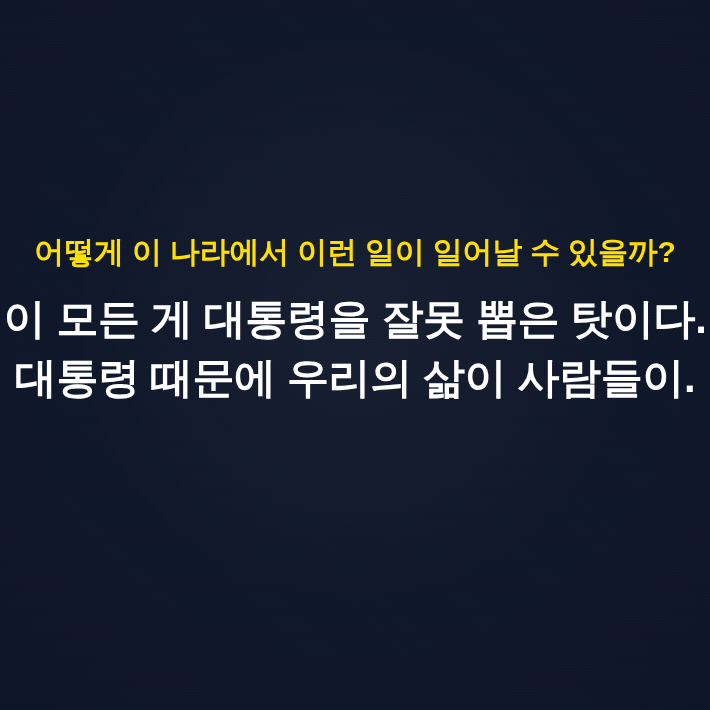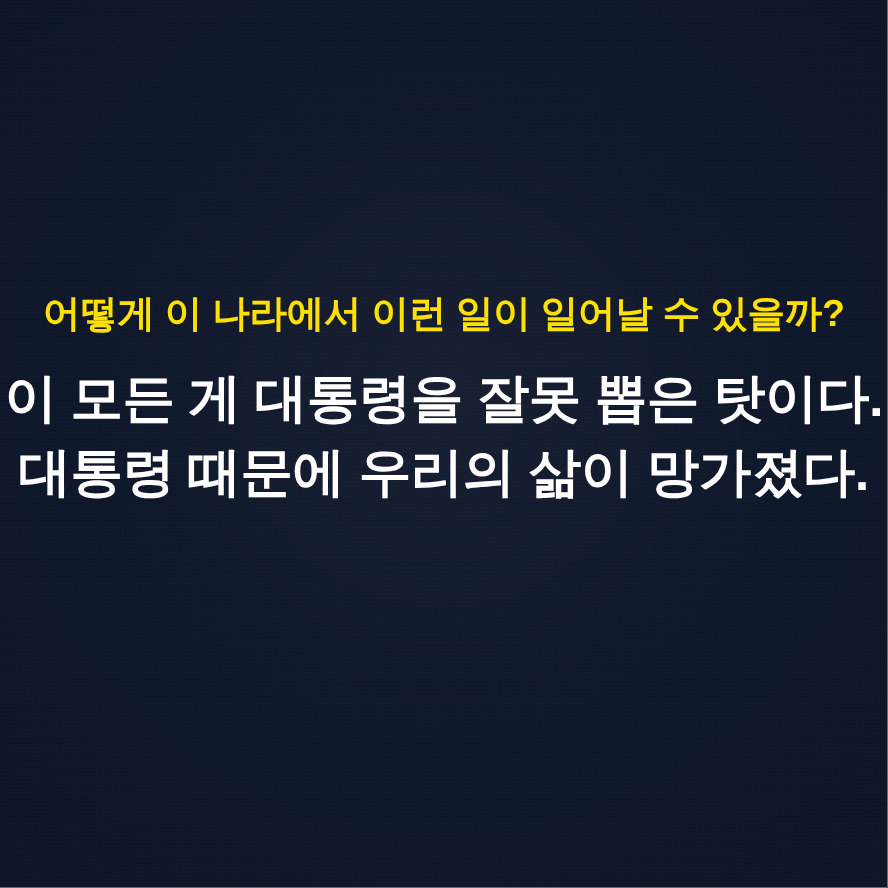--- a/index.html
+++ b/index.html
@@ -110,17 +110,17 @@
   <div class="vignette"></div>
 
   <div class="content">
 
     <div class="block-question">
       <span class="line-question" style="color: rgb(255, 224, 0);">어떻게 이 나라에서 이런 일이 일어날 수 있을까?</span>
     </div>
 
     <div class="block-statement">
       <span class="line-statement" style="color: rgb(255, 255, 255);">이 모든 게 대통령을 잘못 뽑은 탓이다.</span>
-      <span class="line-statement" style="color: rgb(255, 255, 255);">대통령 때문에 우리의 삶이 망가졌다.</span>
+      <span class="line-statement" style="color: rgb(255, 255, 255);">대통령 때문에 우리의 삶이 사람들이.</span>
     </div>
 
   </div>
 </div>
 
 </body></html>

